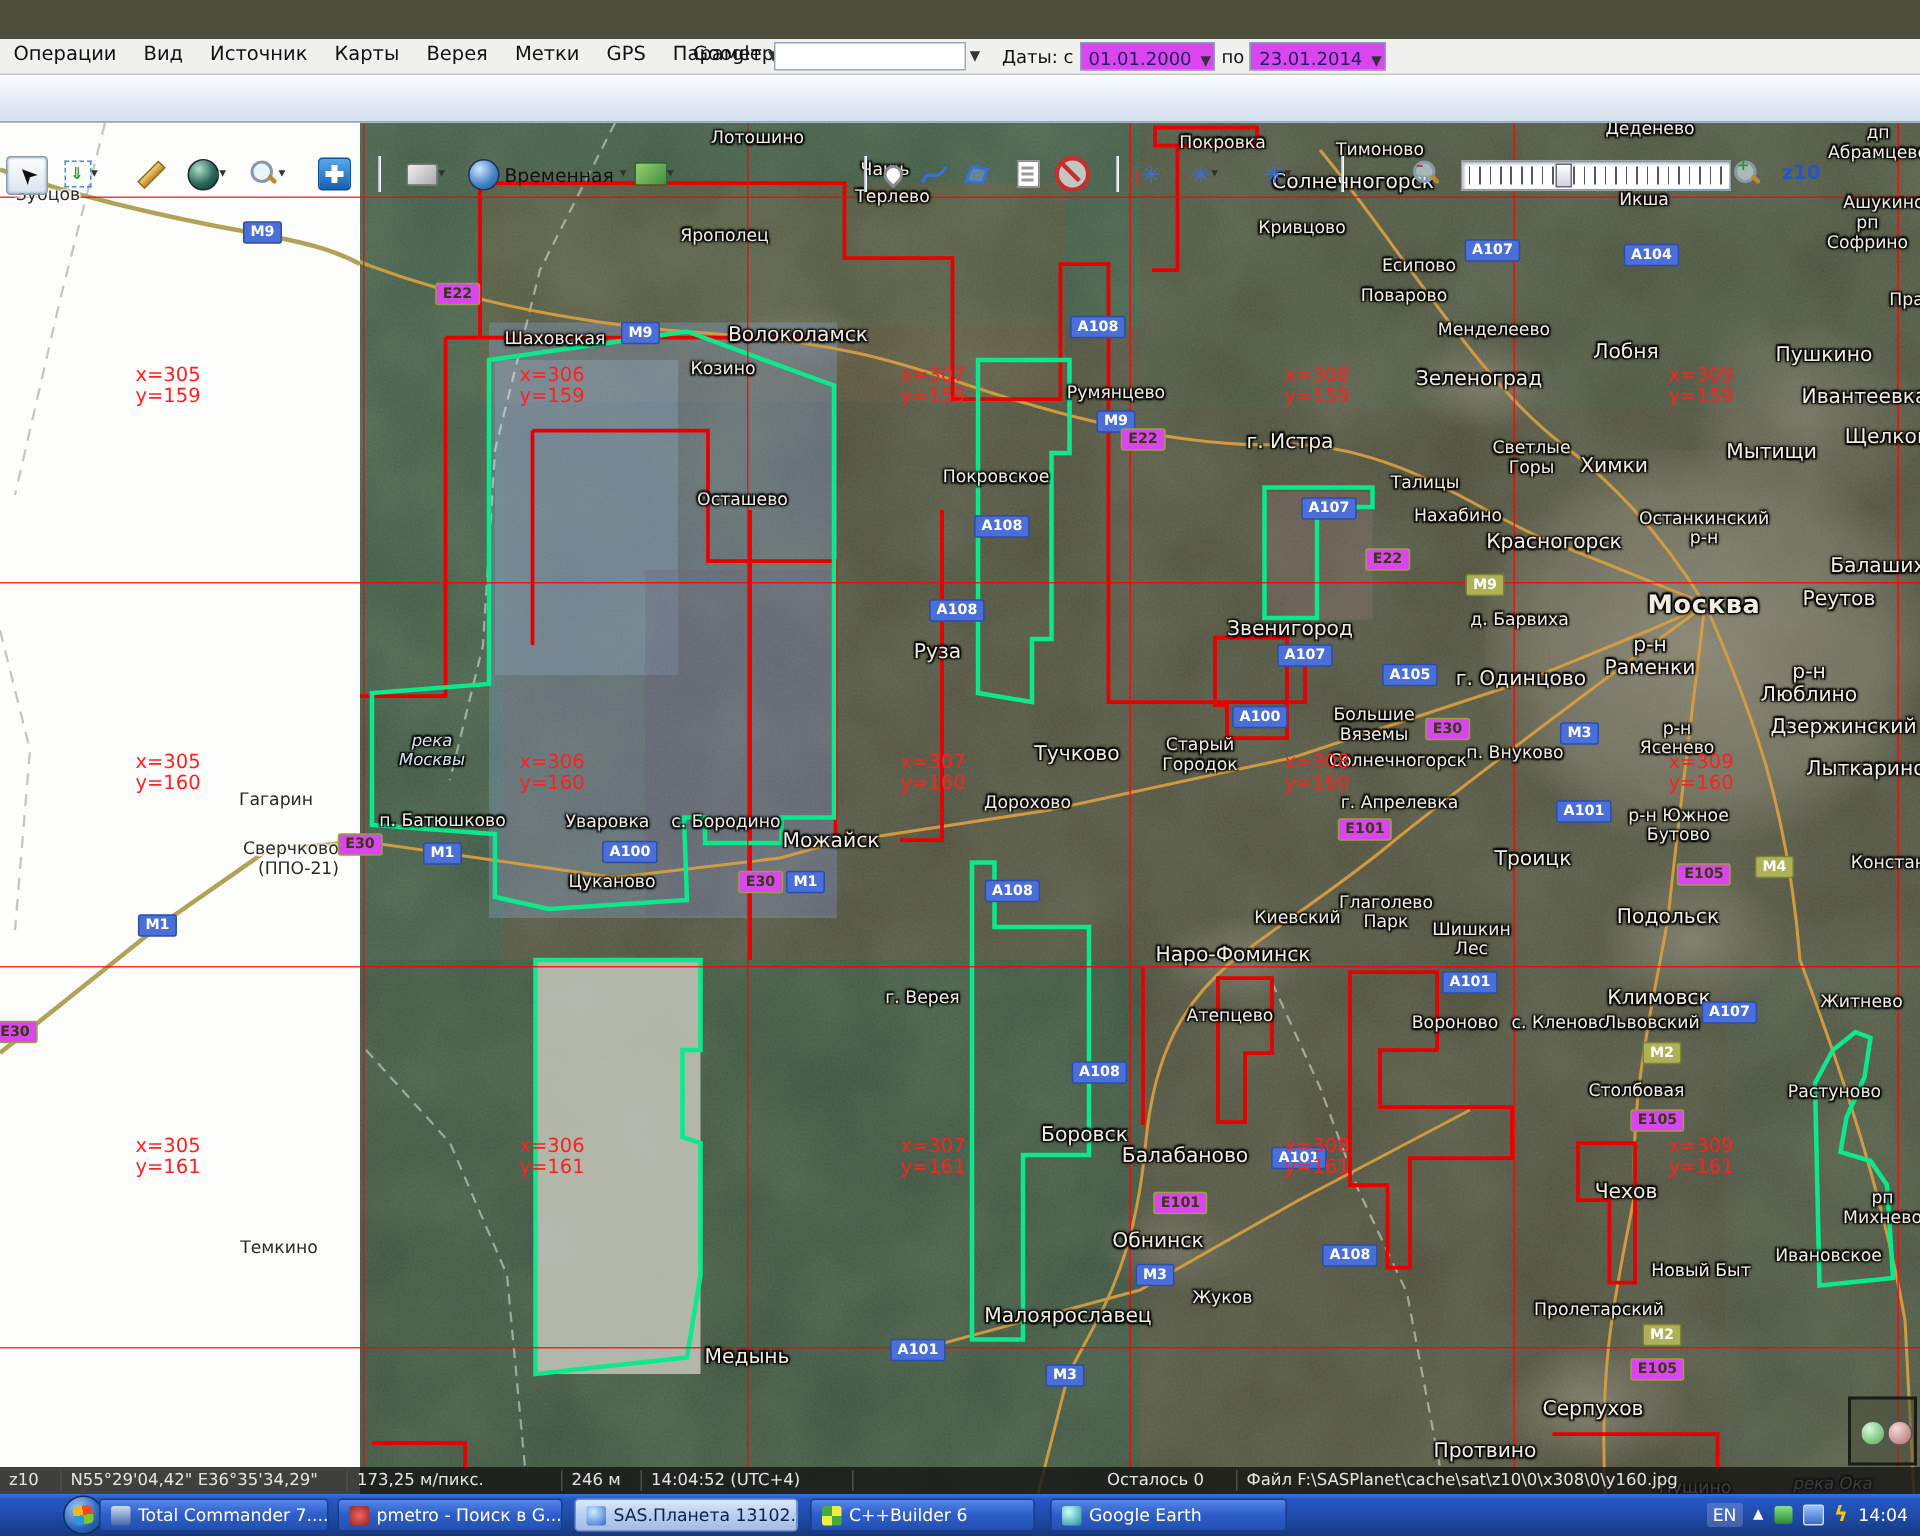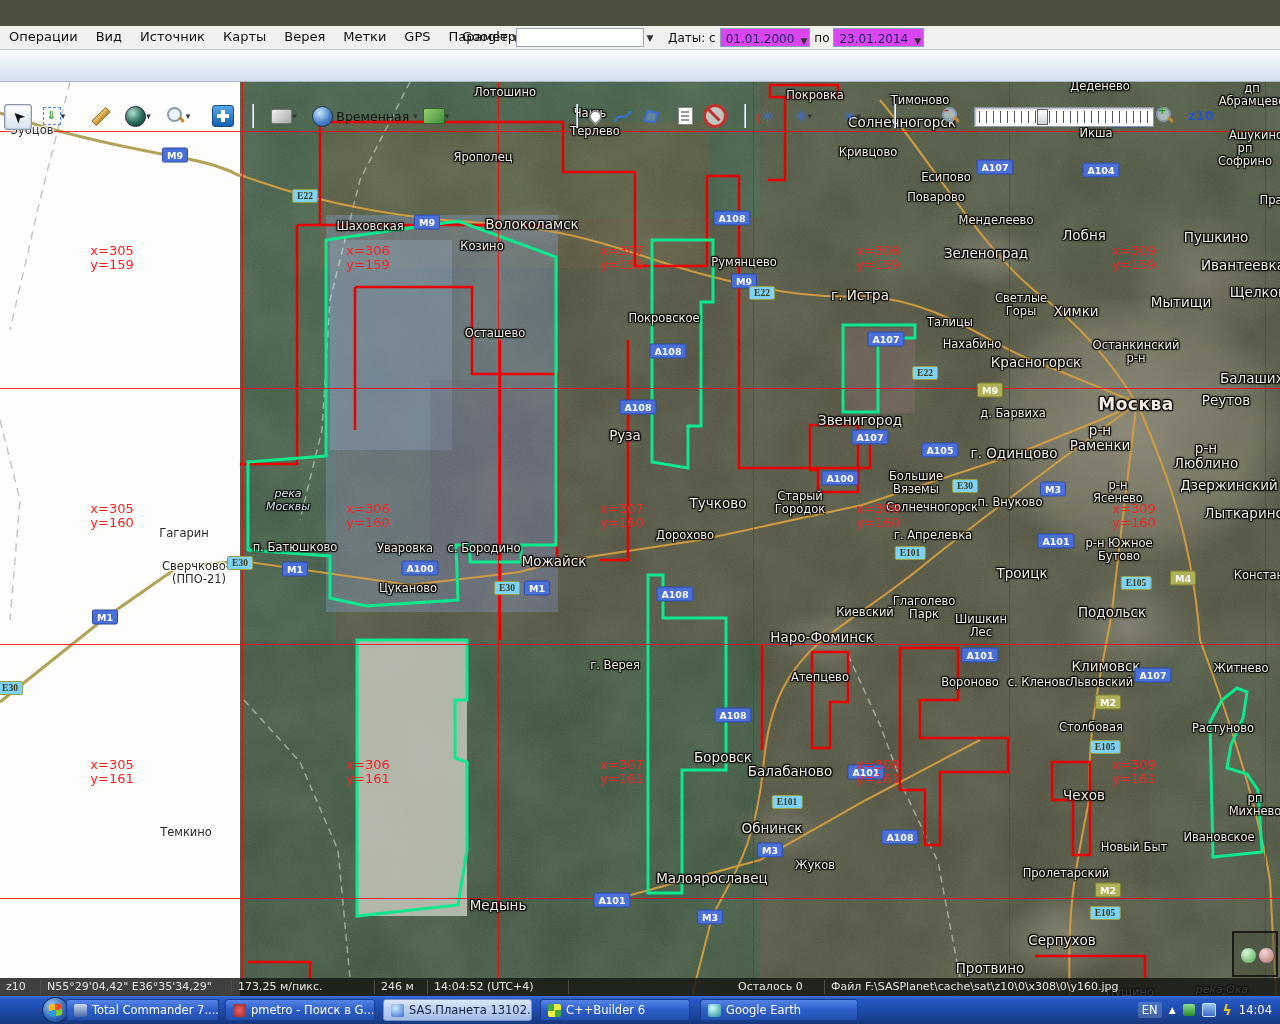--- a/index.html
+++ b/index.html
@@ -14,21 +14,21 @@
   .ml{position:absolute;transform:translate(-50%,-50%);color:#f2ede2;white-space:pre-line;text-align:center;
       font-size:11.5px;line-height:13px;
       text-shadow:1px 1px 1px #000,-1px -1px 1px #000,1px -1px 1px #000,-1px 1px 1px #000,0 0 3px #000;}
   .ml.m{font-size:13.5px;line-height:15px;}
   .ml.l{font-size:17px;font-weight:bold;letter-spacing:.5px;}
   .ml.d{color:#2a2a26;text-shadow:1px 1px 1px #fff,-1px -1px 1px #fff,1px -1px 1px #fff,-1px 1px 1px #fff;}
   .ml.r{color:#d8e4ee;font-style:italic;font-size:11px;}
   .badge{position:absolute;transform:translate(-50%,-50%);font-size:9.5px;font-weight:bold;
          padding:1px 4px 1px;border-radius:2px;white-space:nowrap;}
   .badge.b{background:#4a6fd8;color:#fff;border:1px solid #2c4da8;}
-  .badge.y{background:#7dd3fc;color:#3a3a10;border:1px solid #9aa040;font-family:Liberation Serif, serif;}
+  .badge.y{background:#d946ef;color:#3a3a10;border:1px solid #9aa040;}
   .badge.o{background:#aeb158;color:#fff;border:1px solid #7e8130;}
   .tl{position:absolute;transform:translate(-50%,-50%);color:#ff2020;font-size:13px;line-height:14px;white-space:pre;}
   .strip{position:absolute;left:0;top:82px;width:240px;height:914px;background:#fdfdfb;}
   
   .scalebar{position:absolute;left:0;top:930px;width:280px;height:48px;pointer-events:none;}
   
   .minimap{position:absolute;left:1232px;top:931px;width:46px;height:46px;border:2px solid #1b1b18;
            background:rgba(70,75,55,.5);box-sizing:border-box;}
   .mm-btn{position:absolute;top:14px;width:15px;height:15px;border-radius:50%;border:1px solid #555;}
   

